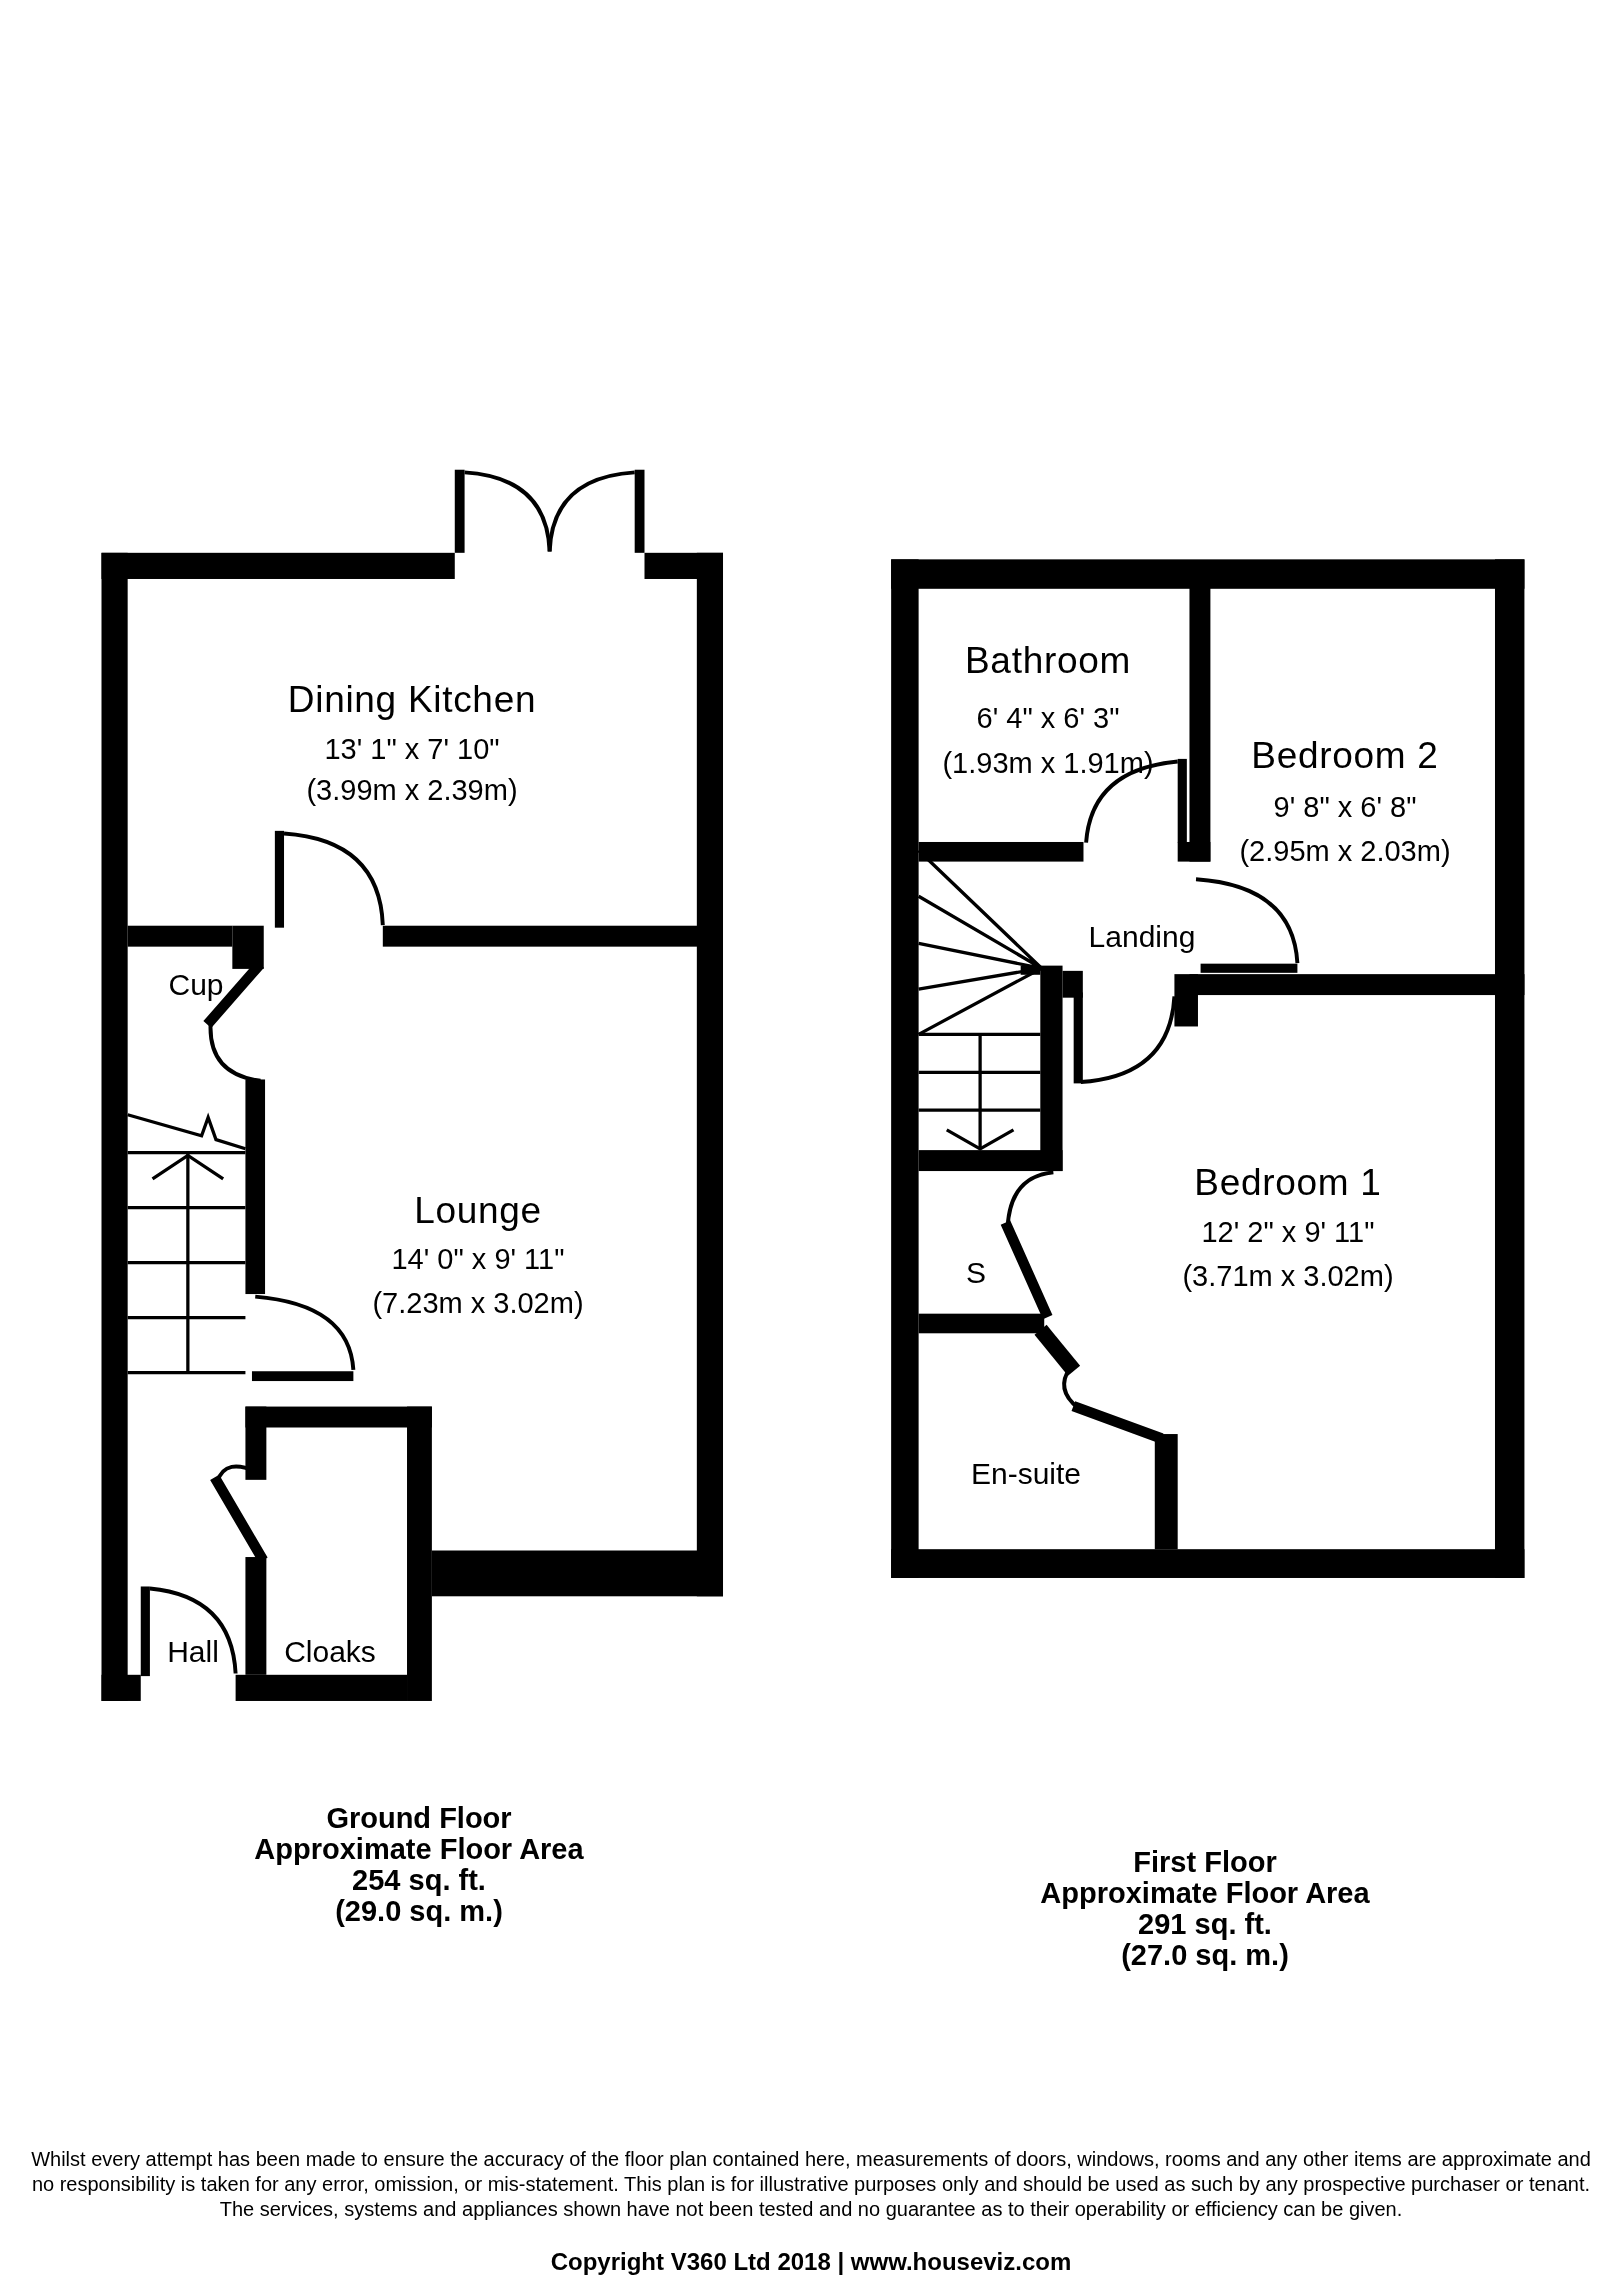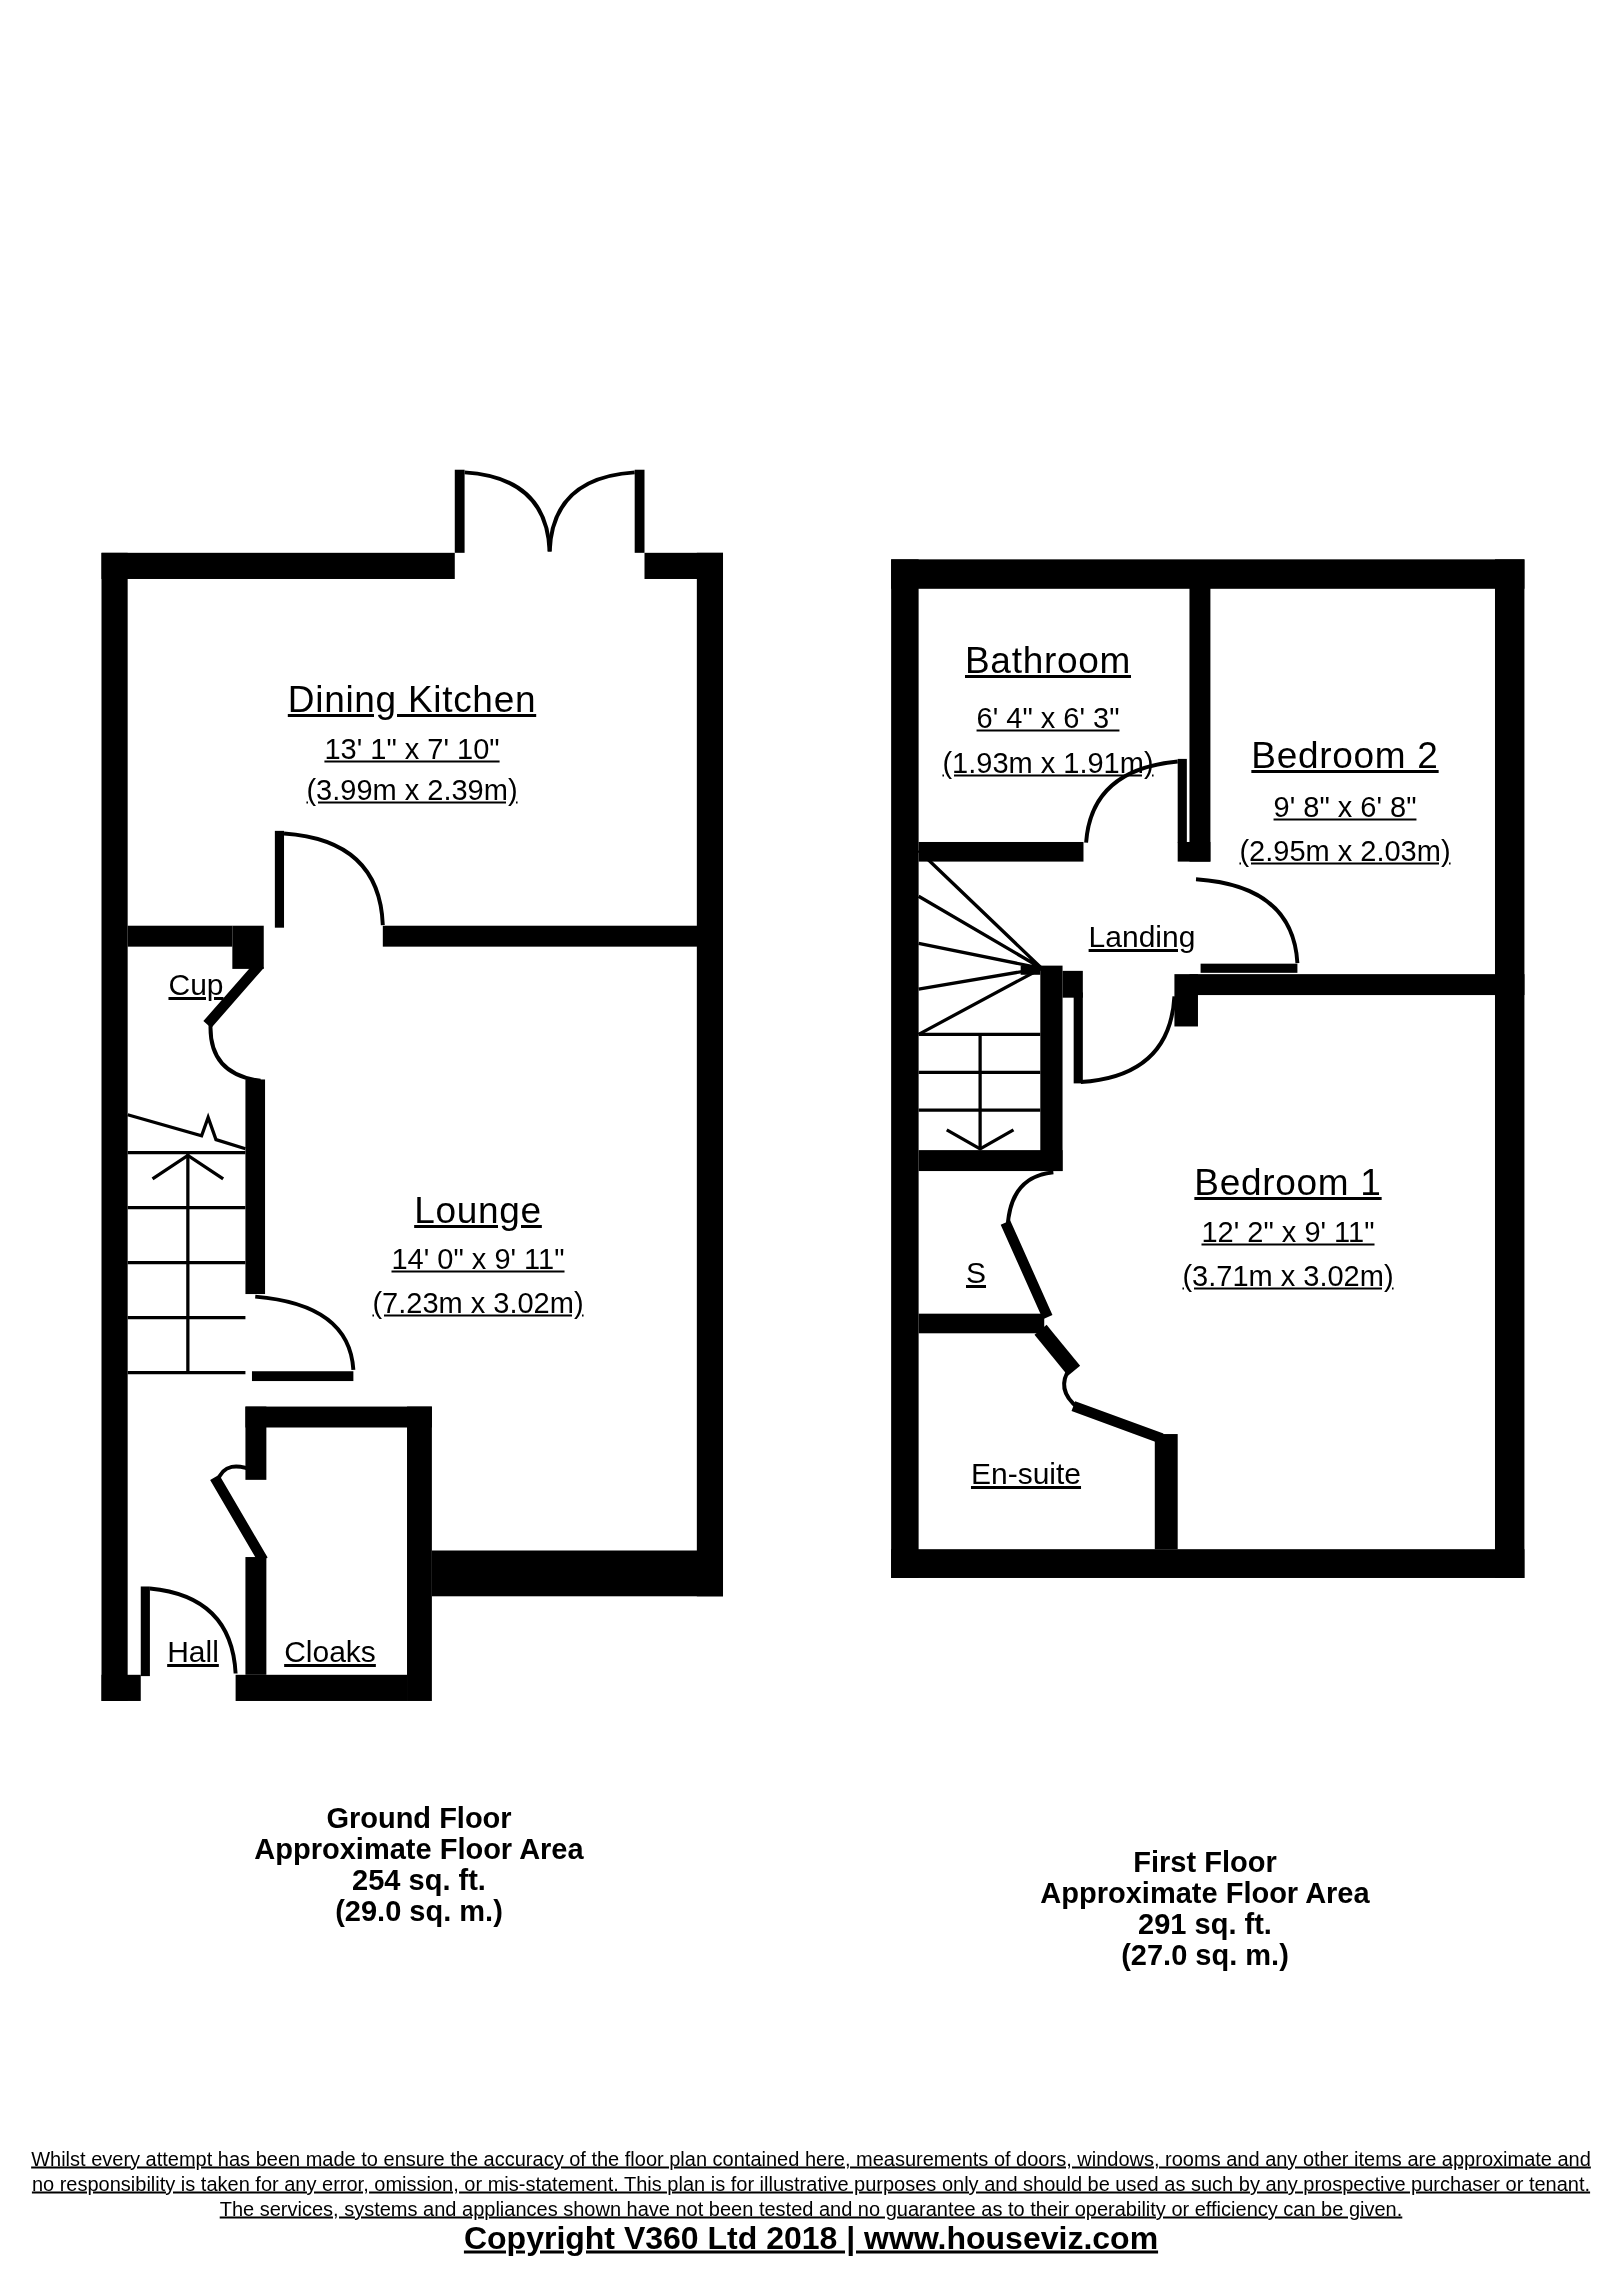--- a/index.html
+++ b/index.html
@@ -3,28 +3,28 @@
 <meta charset="utf-8">
 <style>
   html,body{margin:0;padding:0;background:#ffffff;}
   #canvas{position:relative;width:1622px;height:2295px;background:#ffffff;overflow:hidden;
           font-family:"Liberation Sans",sans-serif;color:#000;}
   #plan-svg{position:absolute;left:0;top:0;width:1622px;height:2295px;}
   .wall{fill:#000;}
   .arc{fill:none;stroke:#000;stroke-width:6;}
   .stair{fill:none;stroke:#000;stroke-width:5;}
   .leaf{stroke:#000;stroke-linecap:square;}
-  .lbl{position:absolute;transform:translate(-50%,-50%);white-space:nowrap;text-align:left;text-decoration:underline;}
+  .lbl{position:absolute;transform:translate(-50%,-50%);white-space:nowrap;text-align:left;}
   .room-title{font-size:37px;letter-spacing:0.7px;}
   .room-dim{font-size:29px;}
   .small-label{font-size:30px;}
   .summary{position:absolute;transform:translateX(-50%);text-align:center;font-weight:bold;
            font-size:29px;line-height:31px;}
   .foot{font-size:20px;}
-  .copyright{font-size:32px;font-weight:bold;}
+  .copyright{font-size:24px;font-weight:bold;margin-top:24px;}
 </style>
 </head>
 <body>
 
 <div id="canvas">
 
   <svg id="plan-svg" viewBox="0 0 2479 3508" xmlns="http://www.w3.org/2000/svg">
 
     <g>
 

